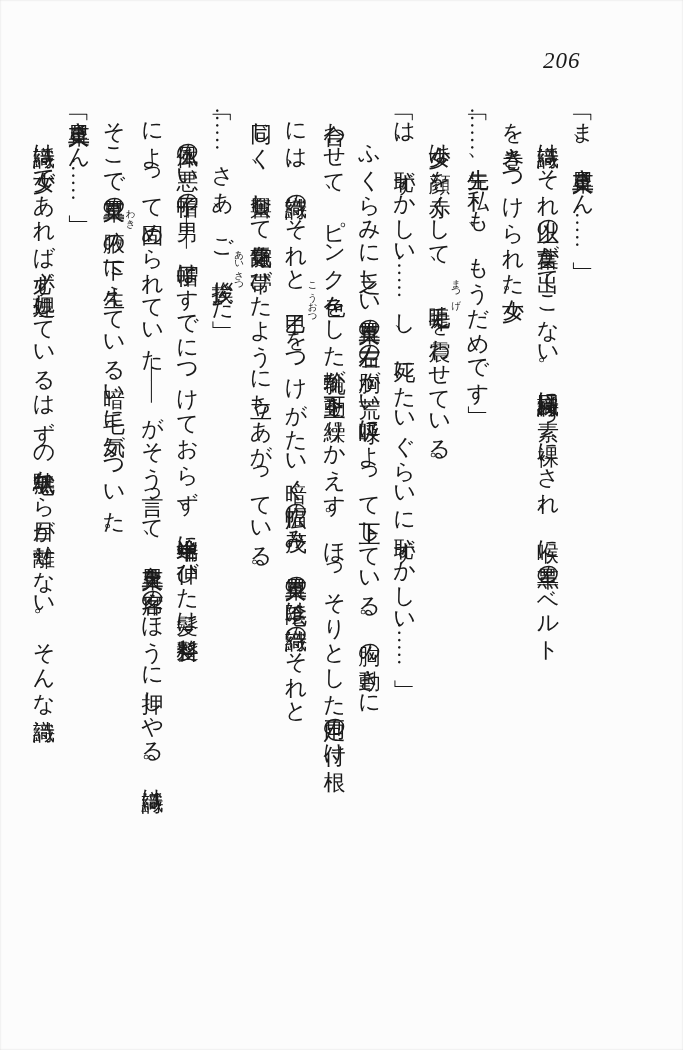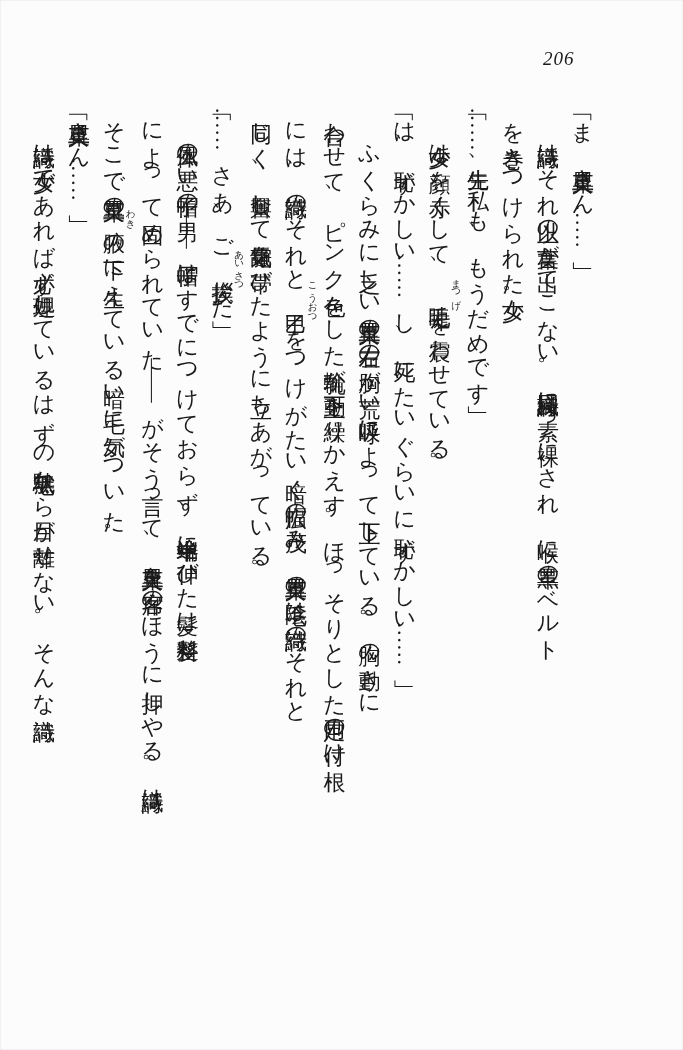--- a/index.html
+++ b/index.html
@@ -14,21 +14,21 @@
     background: var(--paper, #fcfcfc);
     overflow: hidden;
     box-shadow: 0 0 2px rgba(0,0,0,0.15) inset;
   }
   .page-number {
     position: absolute;
     left: 543px;
     top: 48px;
     font-family: "Liberation Serif", "DejaVu Serif", serif;
     font-style: italic;
-    font-size: 19px;
+    font-size: 23px;
     letter-spacing: 1px;
     color: var(--ink, #222);
   }
   .text-block {
     position: absolute;
     top: 107px;
     right: 82px;
     height: 842px;
     writing-mode: vertical-rl;
     text-orientation: mixed;

